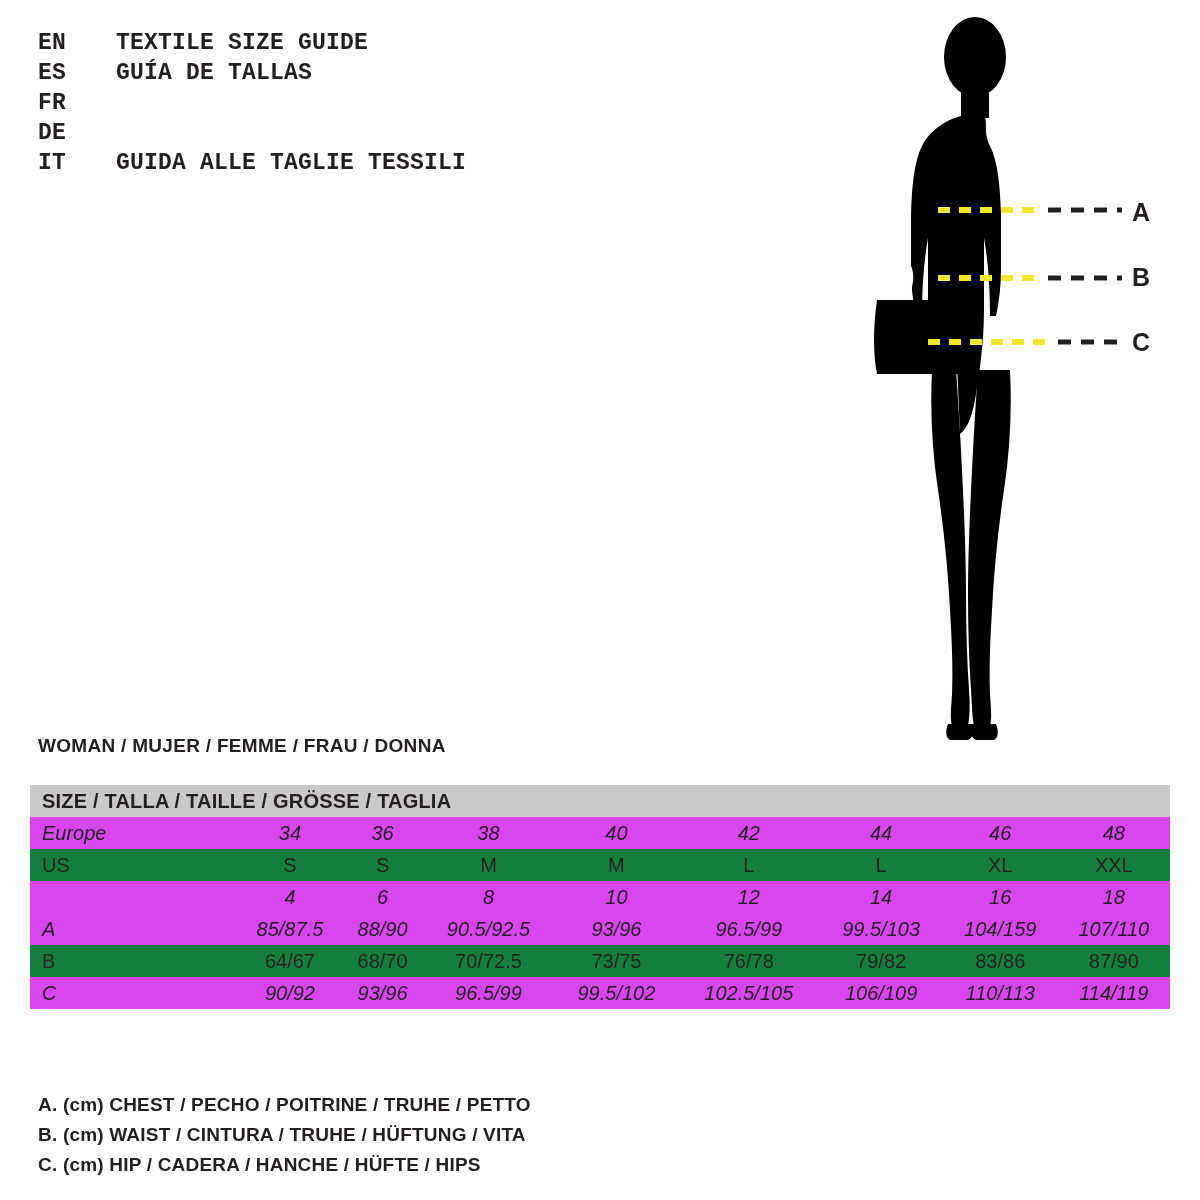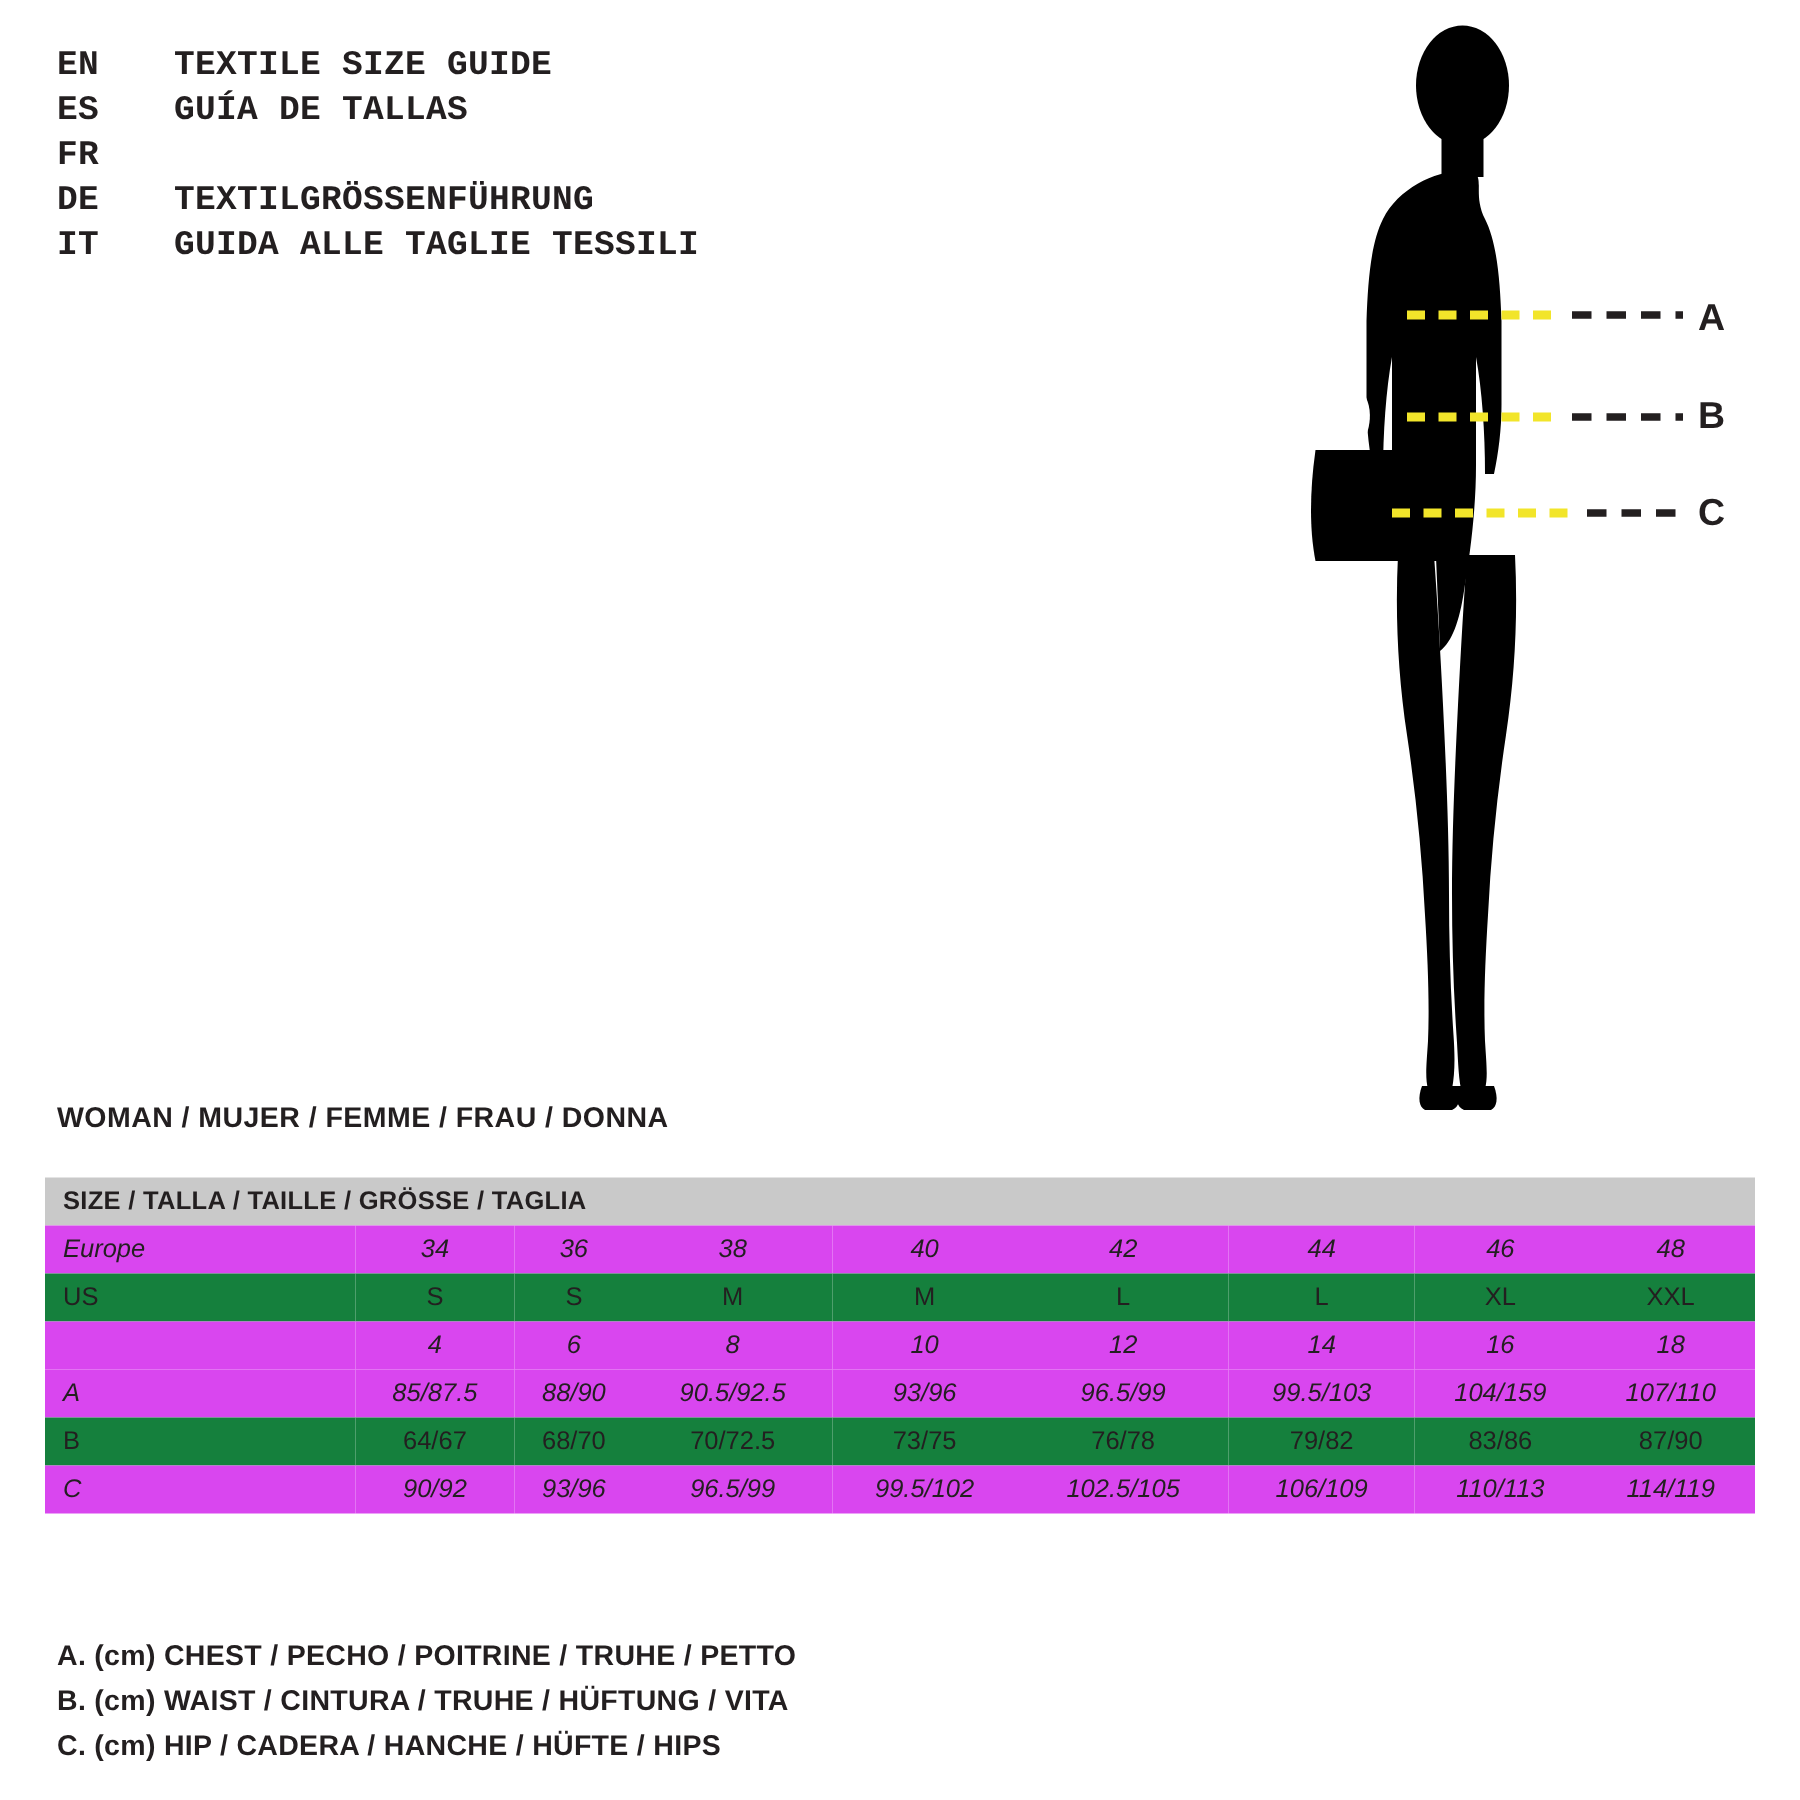--- a/index.html
+++ b/index.html
@@ -74,21 +74,21 @@
     font-weight: bold;
     letter-spacing: 0.3px;
   }
 
   table.size-table {
     position: absolute;
     left: 30px;
     top: 785px;
     width: 1140px;
     border-collapse: collapse;
-    font-size: 17px;
+    font-size: 20px;
   }
   table.size-table th,
   table.size-table td {
     padding: 0;
     height: 32px;
     line-height: 32px;
     text-align: center;
     font-weight: normal;
     white-space: nowrap;
   }
@@ -133,21 +133,20 @@
   </div>
   <div class="lang-row">
     <span class="lang-code">ES</span>
     <span class="lang-text">GUÍA DE TALLAS</span>
   </div>
   <div class="lang-row">
     <span class="lang-code">FR</span>
   </div>
   <div class="lang-row">
     <span class="lang-code">DE</span>
-    <span class="lang-text">TEXTILGRÖSSENFÜHRUNG</span>
   </div>
   <div class="lang-row">
     <span class="lang-code">IT</span>
     <span class="lang-text">GUIDA ALLE TAGLIE TESSILI</span>
   </div>
 </div>
 
 <div class="figure-area">
   <svg class="figure-svg" width="330" height="740" viewBox="0 0 330 740">
 

